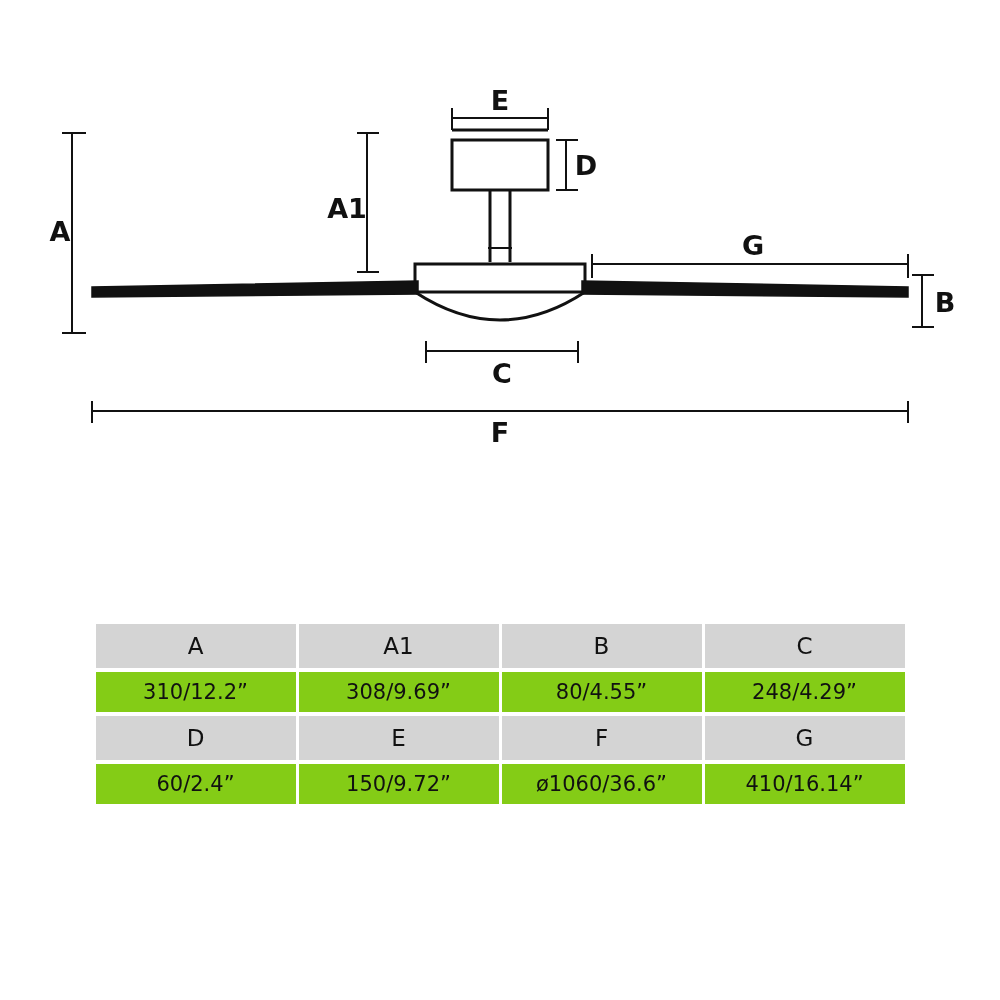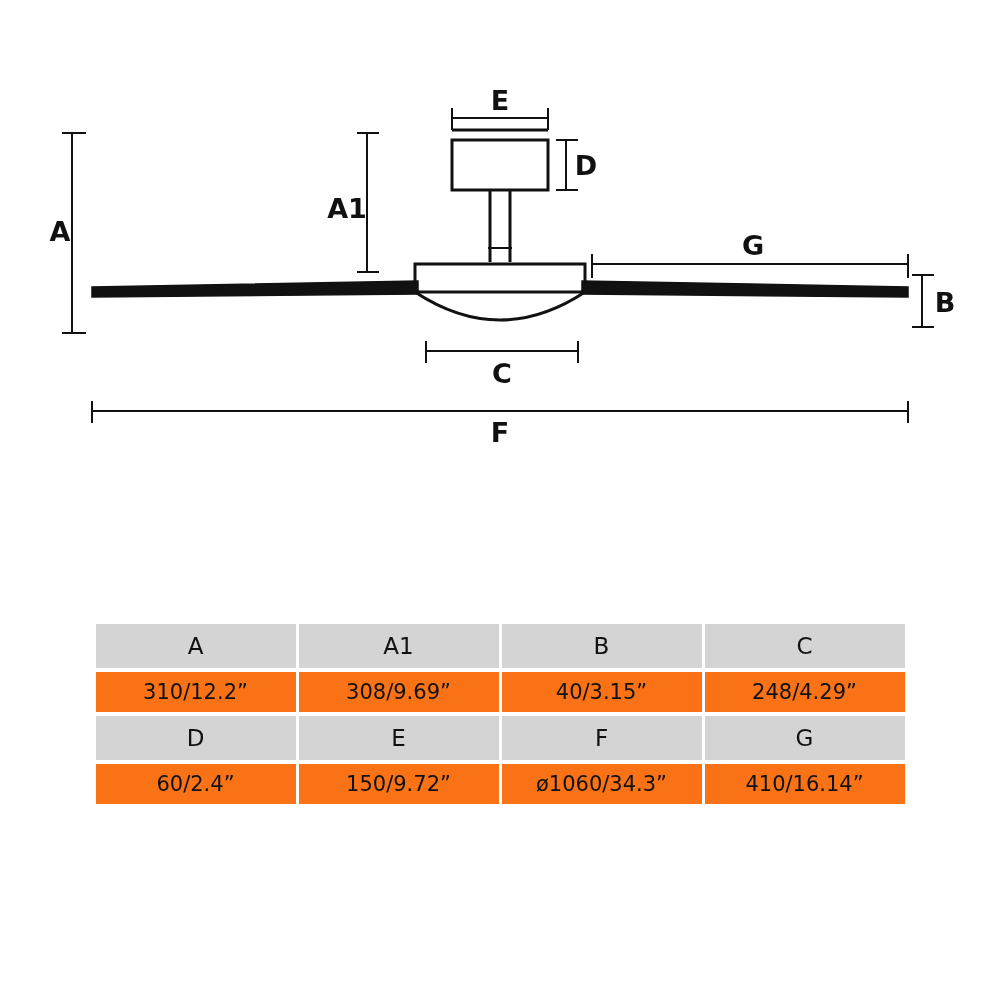--- a/index.html
+++ b/index.html
@@ -51,21 +51,21 @@
     vertical-align: middle;
   }
   table.spec td.hdr {
     background: #d4d4d4;
     font-size: 23px;
     font-weight: normal;
     color: #111;
     width: 200px;
   }
   table.spec td.val {
-    background: #f97316;
+    background: #84cc16;
     font-size: 21px;
     color: #111;
     height: 40px;
   }
   table.spec.main td.hdr, table.spec.main td.val { width: 200px; }
   table.spec.downrod { margin-top: 8px; }
   table.spec.downrod td.hdr, table.spec.downrod td.val { width: 200px; }
   table.spec.downrod td.hdr { font-size: 22px; }
 </style>
 </head>
@@ -141,32 +141,32 @@
     <tbody>
       <tr>
         <td class="hdr">A</td>
         <td class="hdr">A1</td>
         <td class="hdr">B</td>
         <td class="hdr">C</td>
       </tr>
       <tr>
         <td class="val">310/12.2”</td>
         <td class="val">308/9.69”</td>
-        <td class="val">40/3.15”</td>
+        <td class="val">80/4.55”</td>
         <td class="val">248/4.29”</td>
       </tr>
       <tr>
         <td class="hdr">D</td>
         <td class="hdr">E</td>
         <td class="hdr">F</td>
         <td class="hdr">G</td>
       </tr>
       <tr>
         <td class="val">60/2.4”</td>
         <td class="val">150/9.72”</td>
-        <td class="val">ø1060/34.3”</td>
+        <td class="val">ø1060/36.6”</td>
         <td class="val">410/16.14”</td>
       </tr>
     </tbody>
   </table>
 
 
 </div>
 
 </body></html>

